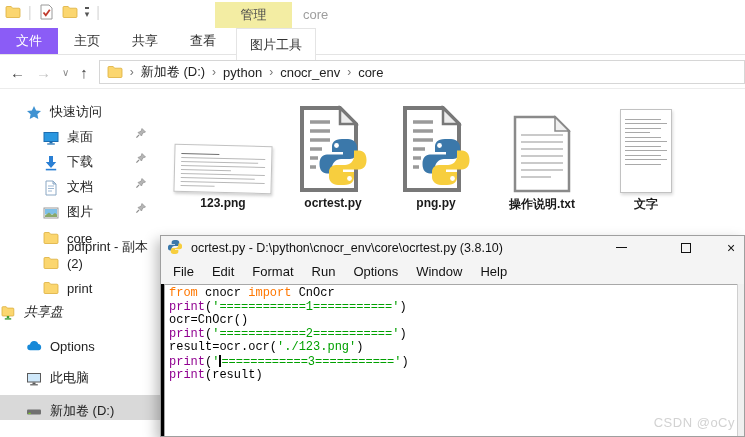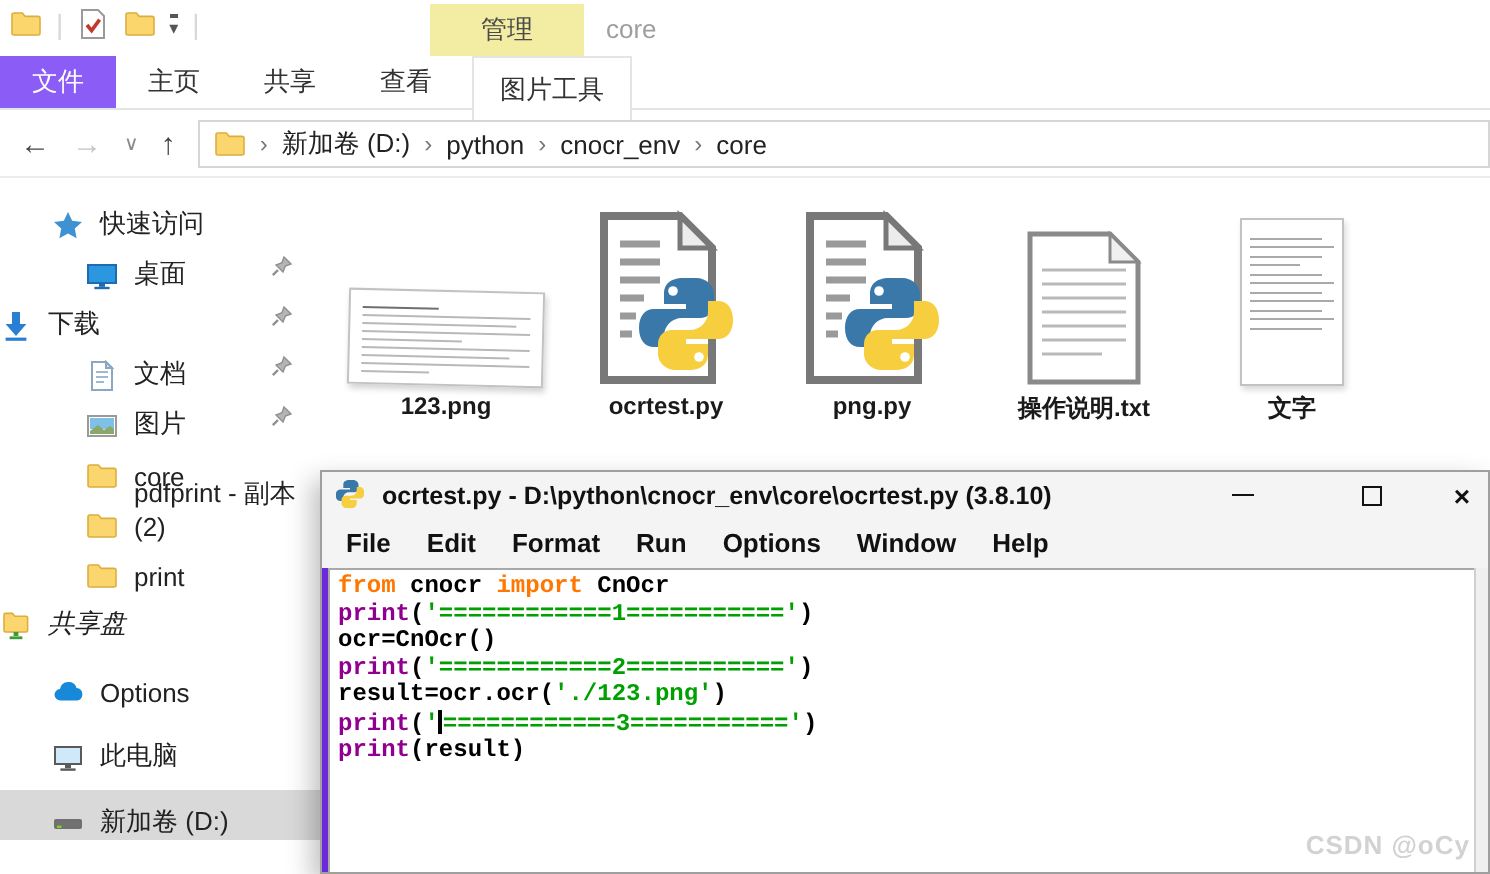--- a/index.html
+++ b/index.html
@@ -58,22 +58,22 @@
   .conn{ width:19px; height:13px; background:#666a70; border-radius:2px; }
   .thumb-tall i{ display:block; height:1px; background:#b8b8b8; margin-top:3px; }
   .thumb-tall i.r{ background:#b06a5a; width:80%; }
   .thumb-tall .grid{ height:14px; margin-top:4px; border:1px solid #aaa;
     background:repeating-linear-gradient(90deg,#bbb 0 1px,transparent 1px 12px); }
   .thumb-doc2{ width:52px; height:84px; background:#fff; border:1px solid #c2c2c2;
     box-shadow:1px 2px 3px rgba(0,0,0,.15); padding:5px 4px 0; text-align:left; }
   .thumb-doc2 i{ display:block; height:1px; background:#a9a9a9; margin-top:3.5px; }
   .thumb-doc2 i:nth-child(odd){ width:85%; } .thumb-doc2 i:nth-child(4){ width:60%; }
   
-  .idle{ position:absolute; left:160px; top:235px; width:585px; height:202px; background:#6d28d9;
-    border:1px solid #9f9f9f; box-shadow:-4px 5px 12px rgba(0,0,0,.25);font-weight:bold; }
+  .idle{ position:absolute; left:160px; top:235px; width:585px; height:202px; background:#000000;
+    border:1px solid #9f9f9f; box-shadow:-4px 5px 12px rgba(0,0,0,.25); }
   .idle-tb{ height:23px; display:flex; align-items:center; padding-left:7px; background:#f4f4f4; position:relative; }
   .idle-title{ font-size:12.5px; color:#111; margin-left:7px; }
   .ctrl{ position:absolute; top:0; height:23px; width:34px; display:flex; align-items:center; justify-content:center; }
   .ctrl-min{ left:443px; } .ctrl-max{ left:508px; } .ctrl-close{ left:553px; }
   .glyph-min{ width:11px; height:1.5px; background:#111; }
   .glyph-max{ width:10px; height:10px; border:1.4px solid #111; background:transparent; }
   .glyph-close{ font-size:14px; color:#111; line-height:1; }
   .idle-menu{ height:25px; display:flex; align-items:center; padding-left:3px; font-size:13px; color:#111; background:#f4f4f4; }
   .idle-menu span{ padding:0 9px; }
   .idle-code{ position:absolute; top:48px; left:3px; right:3px; bottom:0; background:#fff;
@@ -165,21 +165,21 @@
             <rect x="6.5" y="11.8" width="3" height="1.6" fill="#1b6cb0"></rect>
             <rect x="4.2" y="13.4" width="7.6" height="1.2" fill="#1b6cb0"></rect>
           </svg>
         </span>
         <span>桌面</span>
         <span class="pin"><svg width="12" height="12" viewBox="0 0 12 12">
             <path d="M7 1.5l3.5 3.5-2.8 1-1.2 3L3 5.5l3-1.2z" fill="#b5b5b5" stroke="#8f8f8f" stroke-width=".7"></path>
             <path d="M4 8l-2.6 2.6" stroke="#8f8f8f" stroke-width="1.2"></path>
           </svg></span>
       </div>
-      <div class="side-item" style="">
+      <div class="side-item" style="padding-left: 43px;">
         <span class="side-icon">
           <svg width="16" height="16" viewBox="0 0 16 16">
             <path d="M6 1h4v6h3.2L8 13 2.8 7H6z" fill="#2a7fd4"></path>
             <rect x="2.8" y="13.8" width="10.4" height="1.6" fill="#2a7fd4"></rect>
           </svg>
         </span>
         <span>下载</span>
         <span class="pin"><svg width="12" height="12" viewBox="0 0 12 12">
             <path d="M7 1.5l3.5 3.5-2.8 1-1.2 3L3 5.5l3-1.2z" fill="#b5b5b5" stroke="#8f8f8f" stroke-width=".7"></path>
             <path d="M4 8l-2.6 2.6" stroke="#8f8f8f" stroke-width="1.2"></path>

